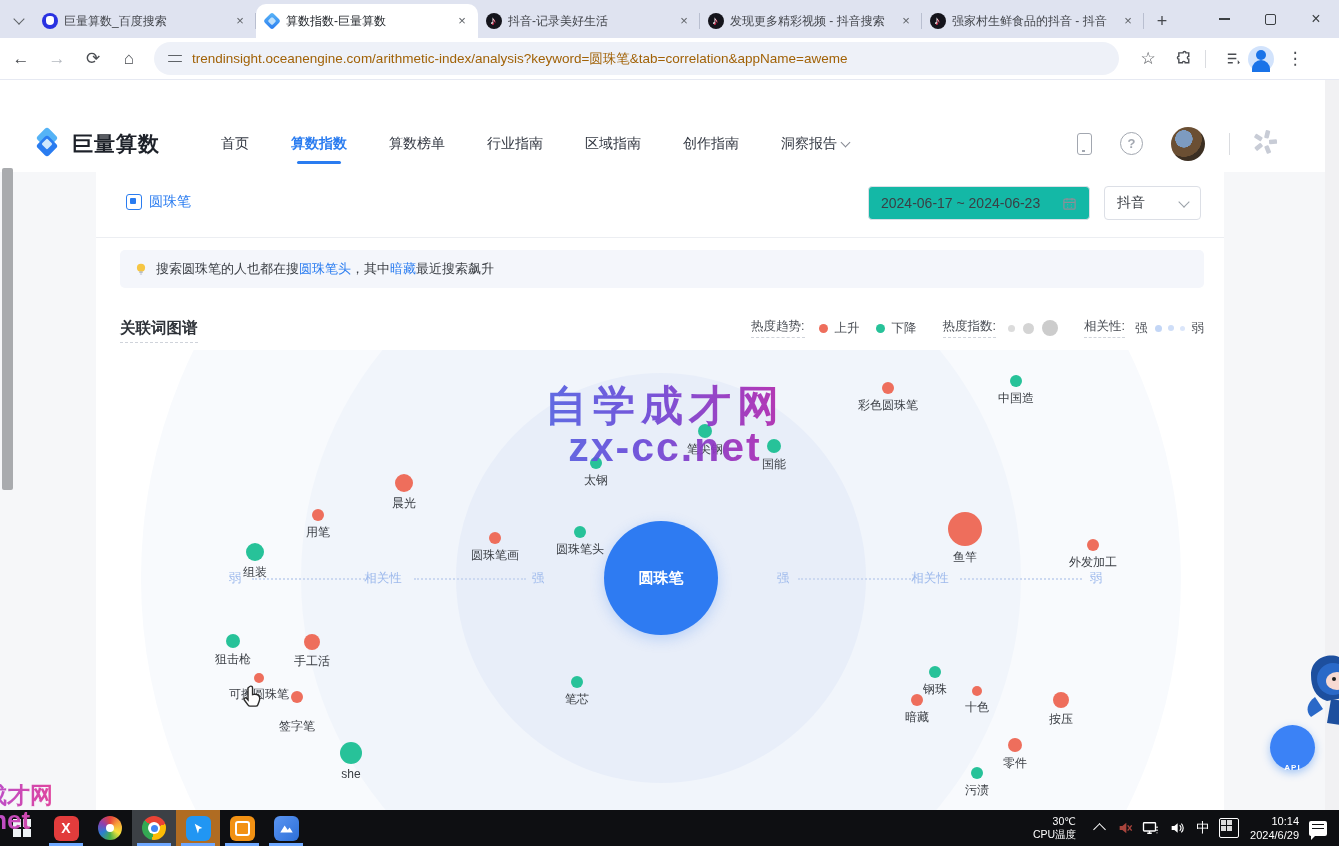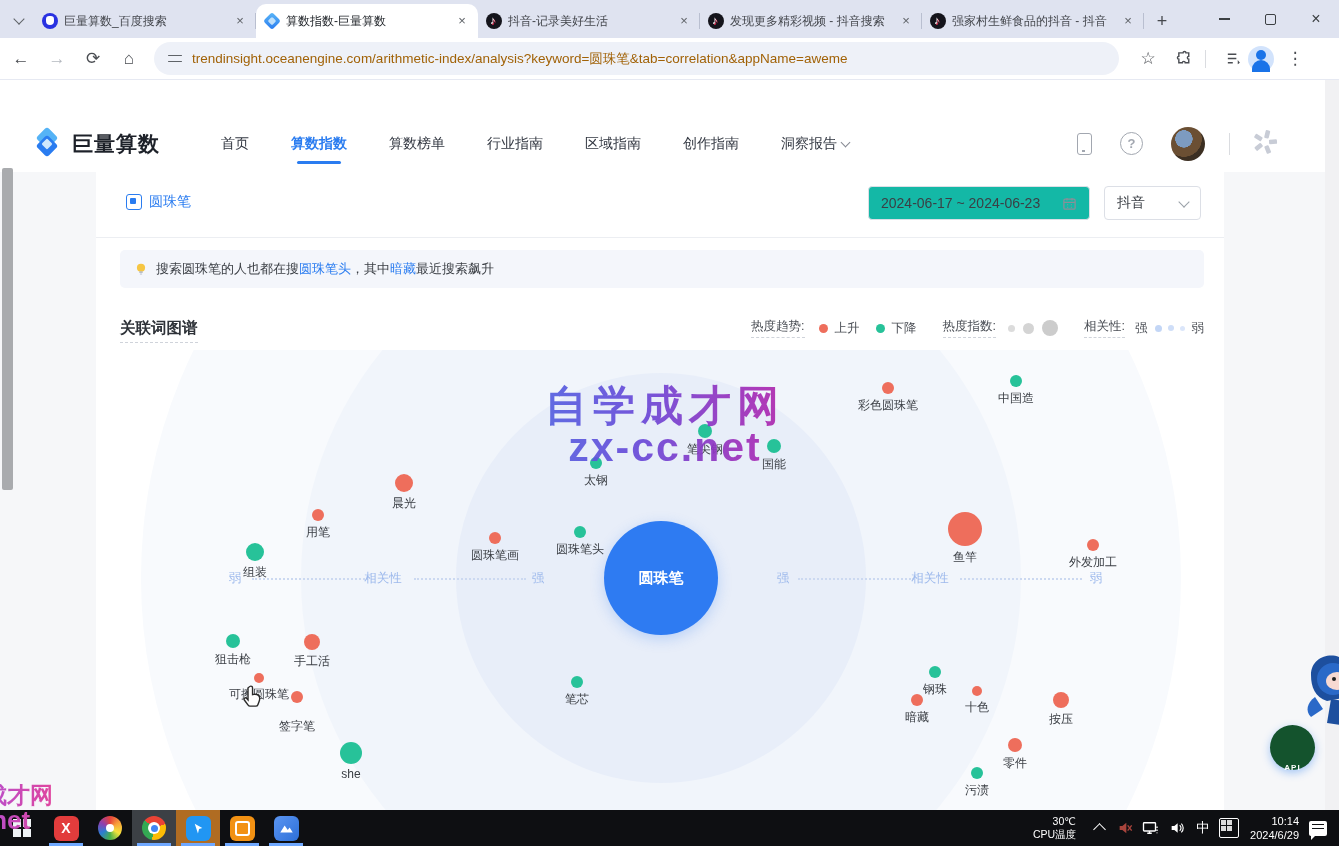--- a/index.html
+++ b/index.html
@@ -90,21 +90,21 @@
   .ring{position:absolute;border-radius:50%;}
   .axis-label{position:absolute;transform:translate(-50%,-50%);font-size:12.5px;color:#9db9ec;white-space:nowrap;}
   .axis-dash{position:absolute;height:0;border-top:2px dotted #ccd9f1;}
   .bubble{position:absolute;border-radius:50%;transform:translate(-50%,-50%);}
   .blabel{position:absolute;transform:translateX(-50%);font-size:12px;color:#3a3e44;white-space:nowrap;}
   .center-bubble{position:absolute;border-radius:50%;background:#2e7bf2;display:flex;align-items:center;justify-content:center;color:#fff;font-size:15px;font-weight:bold;transform:translate(-50%,-50%);box-shadow:0 4px 14px rgba(46,123,242,.25);}
   .wm{position:absolute;text-align:center;font-weight:bold;background:linear-gradient(90deg,#3e7ae9 0%,#6a49d8 45%,#a92bb4 72%,#d4217f 100%);-webkit-background-clip:text;background-clip:text;color:transparent;opacity:.92;}
   .cursor-hand{position:absolute;width:26px;height:26px;}
 
   
-  .api-btn{position:absolute;left:1270px;top:725px;width:45px;height:45px;border-radius:50%;background:#14532d;display:flex;flex-direction:column;align-items:center;justify-content:center;color:#fff;box-shadow:0 3px 8px rgba(42,124,240,.4);gap:42px;}
+  .api-btn{position:absolute;left:1270px;top:725px;width:45px;height:45px;border-radius:50%;background:#3b82f6;display:flex;flex-direction:column;align-items:center;justify-content:center;color:#fff;box-shadow:0 3px 8px rgba(42,124,240,.4);gap:42px;}
   .api-btn .api-t{font-size:8px;font-weight:bold;letter-spacing:1px;margin-top:-2px;}
   .scrollbar{position:absolute;left:1325px;top:80px;width:14px;height:730px;background:#f1f1f3;}
   .scroll-thumb{position:absolute;left:1.5px;top:168px;width:11px;height:322px;background:#a9abae;border-radius:2px;}
 
   .corner-wm{position:absolute;left:-16px;top:784px;z-index:60;font-weight:bold;line-height:1.0;
      background:linear-gradient(90deg,#b44fd0,#e0459e);-webkit-background-clip:text;background-clip:text;color:transparent;}
   .corner-wm .l1{font-size:23px;} .corner-wm .l2{font-size:26px;}
 
   
   .taskbar{position:absolute;left:0;top:810px;width:1339px;height:36px;background:#0e0f12;display:flex;align-items:center;z-index:50;}

